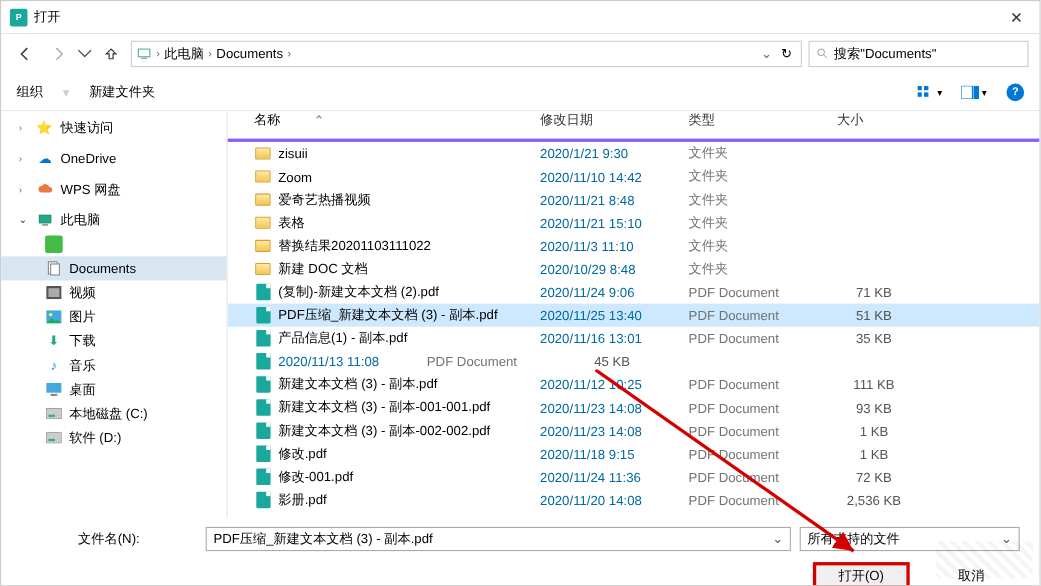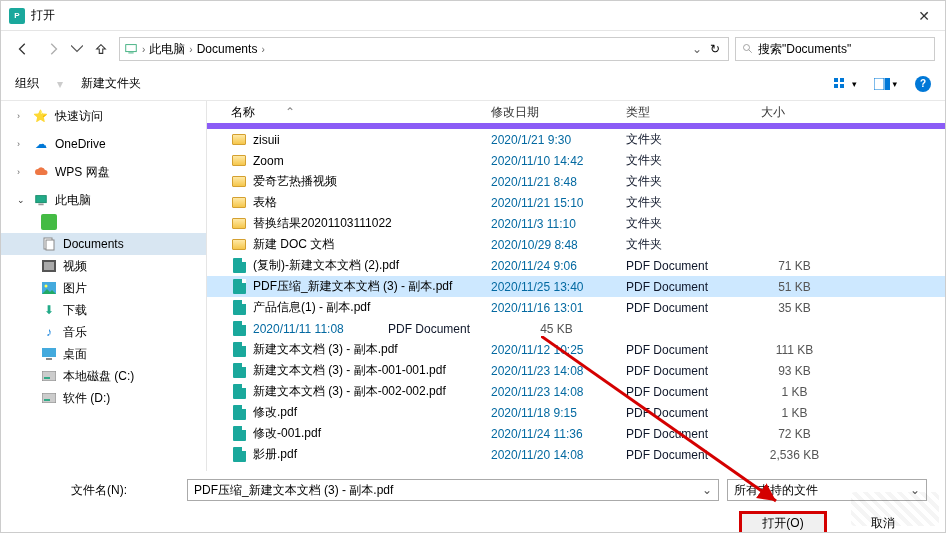--- a/index.html
+++ b/index.html
@@ -21,33 +21,33 @@
 .toolbar .viewbtn{display:flex;align-items:center;gap:2px;color:#555}
 .toolbar .help{width:16px;height:16px;border-radius:50%;background:#0078d7;color:#fff;display:flex;align-items:center;justify-content:center;font-size:10px;font-weight:bold}
 .body{display:flex;height:370px}
 .sidebar{width:205px;overflow:hidden;padding-top:4px}
 .sitem{height:22px;display:flex;align-items:center;padding-left:16px;gap:6px;cursor:pointer}
 .sitem.sel{background:#d8e6f2}
 .sitem .exp{width:10px;color:#666;font-size:9px}
 .sitem.sub{padding-left:40px}
 .sitem .ico{width:16px;height:16px;display:flex;align-items:center;justify-content:center}
 .filearea{flex:1;display:flex;flex-direction:column;border-left:1px solid #e5e5e5}
-.headers{height:28px;display:flex;align-items:center;border-bottom:6px solid #8b5cf6;padding-left:24px;position:relative}
+.headers{height:28px;display:flex;align-items:flex-start;border-bottom:3px solid #8b5cf6;padding-left:24px;position:relative}
 .headers .col{color:#333}
 .headers .c1{width:260px;display:flex;align-items:center;gap:30px}
 .headers .c2{width:135px}
 .headers .c3{width:135px}
 .headers .c4{width:80px}
 .rows{flex:1;overflow:hidden}
 .row{height:21px;display:flex;align-items:center;padding-left:24px;cursor:pointer}
 .row.sel{background:#cde8ff}
 .row .ico{width:16px;height:16px;margin-right:6px;display:flex;align-items:center;justify-content:center}
 .row .fn{width:238px;white-space:nowrap;overflow:hidden}
 .row .dt{width:135px;color:#0369a1}
-.row .ty{width:135px;color:#0f172a}
+.row .ty{width:135px;color:#737373}
 .row .sz{width:75px;text-align:center;color:#555;padding-right:8px}
 .folder-ico{width:14px;height:11px;background:linear-gradient(#ffe9a6,#f5c64b);border-radius:1px;border:1px solid #d4a030}
 .pdf-ico{width:13px;height:15px;background:#1aa89c;border-radius:1px;position:relative}
 .pdf-ico:after{content:"";position:absolute;top:0;right:0;width:4px;height:4px;background:#fff}
 .footer{padding:8px 18px;display:flex;flex-direction:column;gap:10px}
 .frow{display:flex;align-items:center;gap:8px}
 .frow .lbl{width:160px;text-align:center}
 .frow .input{flex:1;height:22px;border:1px solid #aaa;padding:0 6px;display:flex;align-items:center;justify-content:space-between}
 .frow .filter{width:200px;height:22px;border:1px solid #aaa;padding:0 6px;display:flex;align-items:center;justify-content:space-between}
 .btns{display:flex;justify-content:flex-end;gap:12px;padding-right:0}
@@ -327,21 +327,21 @@
           </span>
           <span class="fn">产品信息(1) - 副本.pdf</span>
           <span class="dt">2020/11/16 13:01</span>
           <span class="ty">PDF Document</span>
           <span class="sz">35 KB</span>
         </div>
         <div class="row">
           <span class="ico">
             <span class="pdf-ico"></span>
           </span>
-          <span class="dt">2020/11/11 11:08</span>
+          <span class="dt">2020/11/13 11:08</span>
           <span class="ty">PDF Document</span>
           <span class="sz">45 KB</span>
         </div>
         <div class="row">
           <span class="ico">
             <span class="pdf-ico"></span>
           </span>
           <span class="fn">新建文本文档 (3) - 副本.pdf</span>
           <span class="dt">2020/11/12 10:25</span>
           <span class="ty">PDF Document</span>

